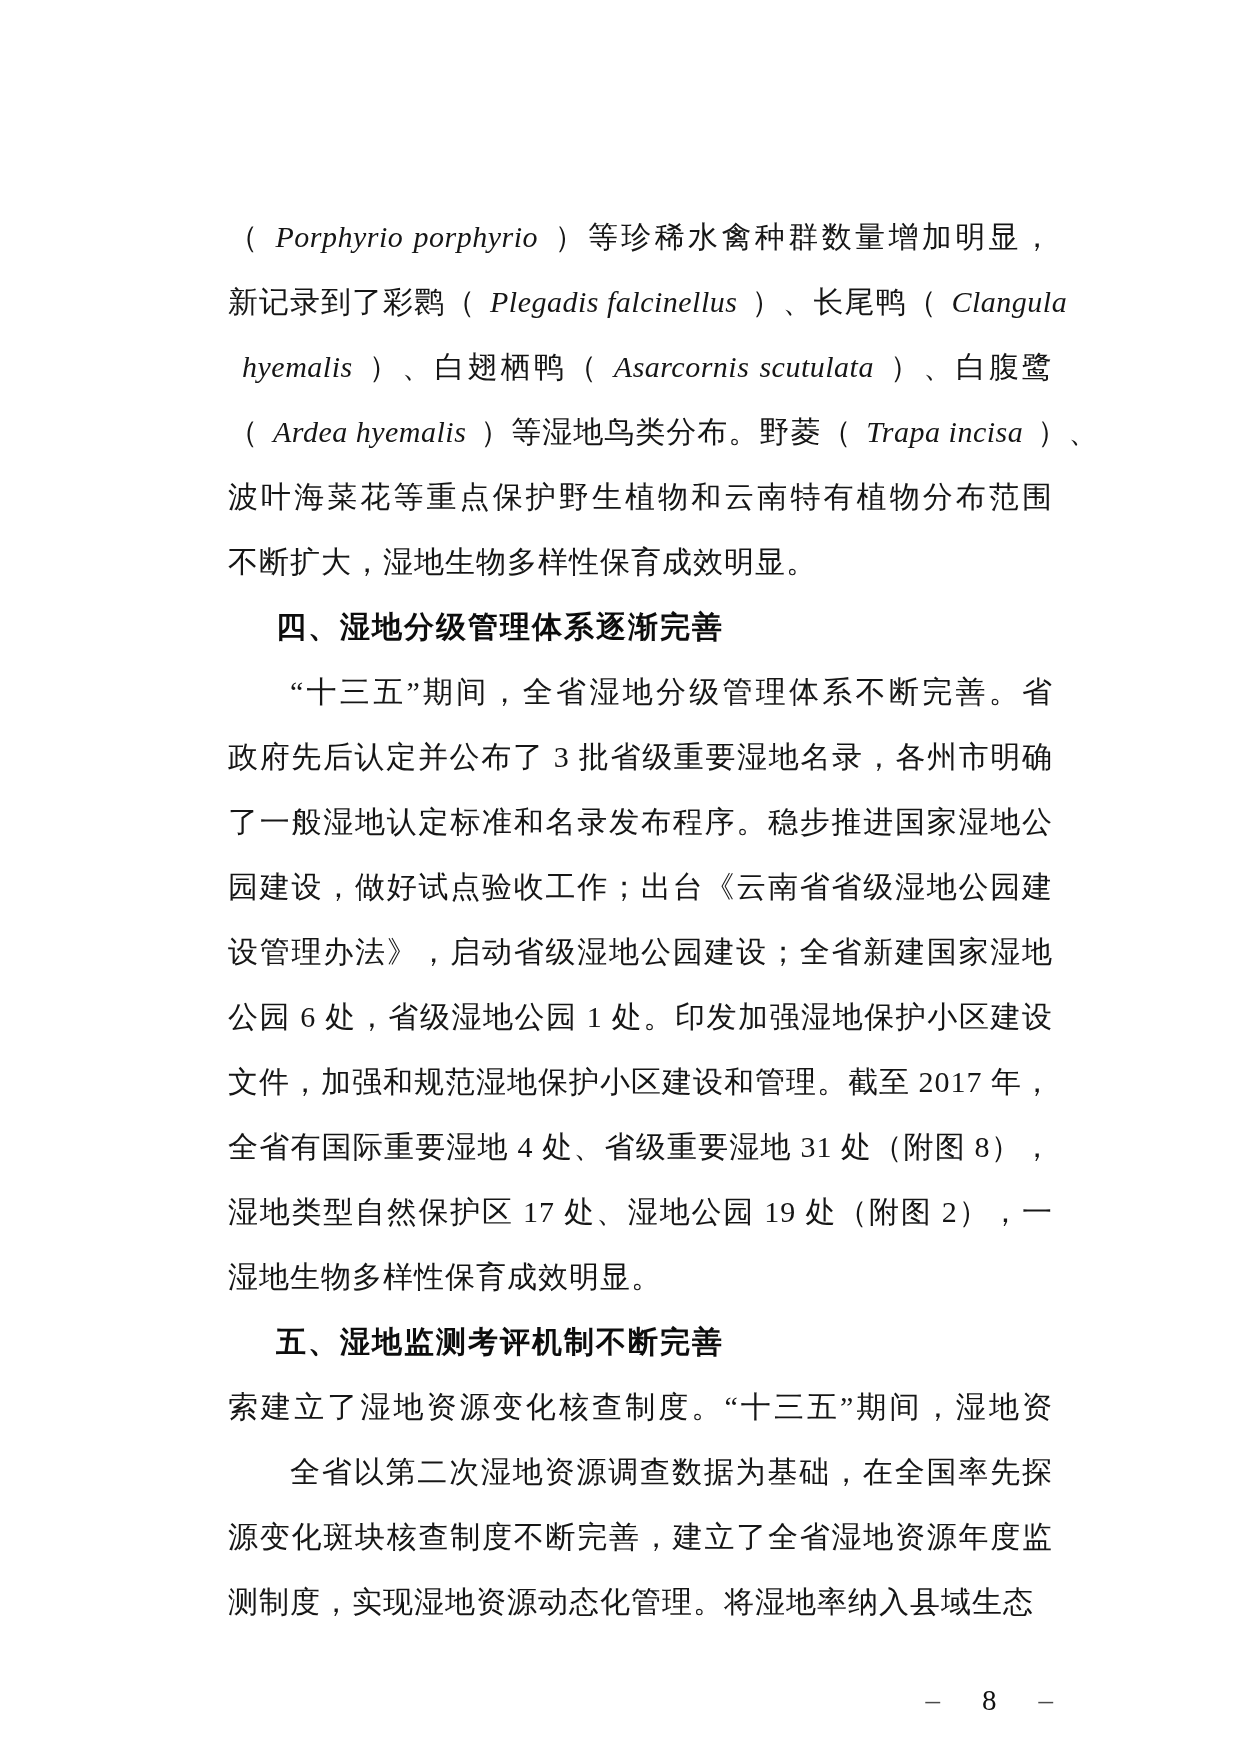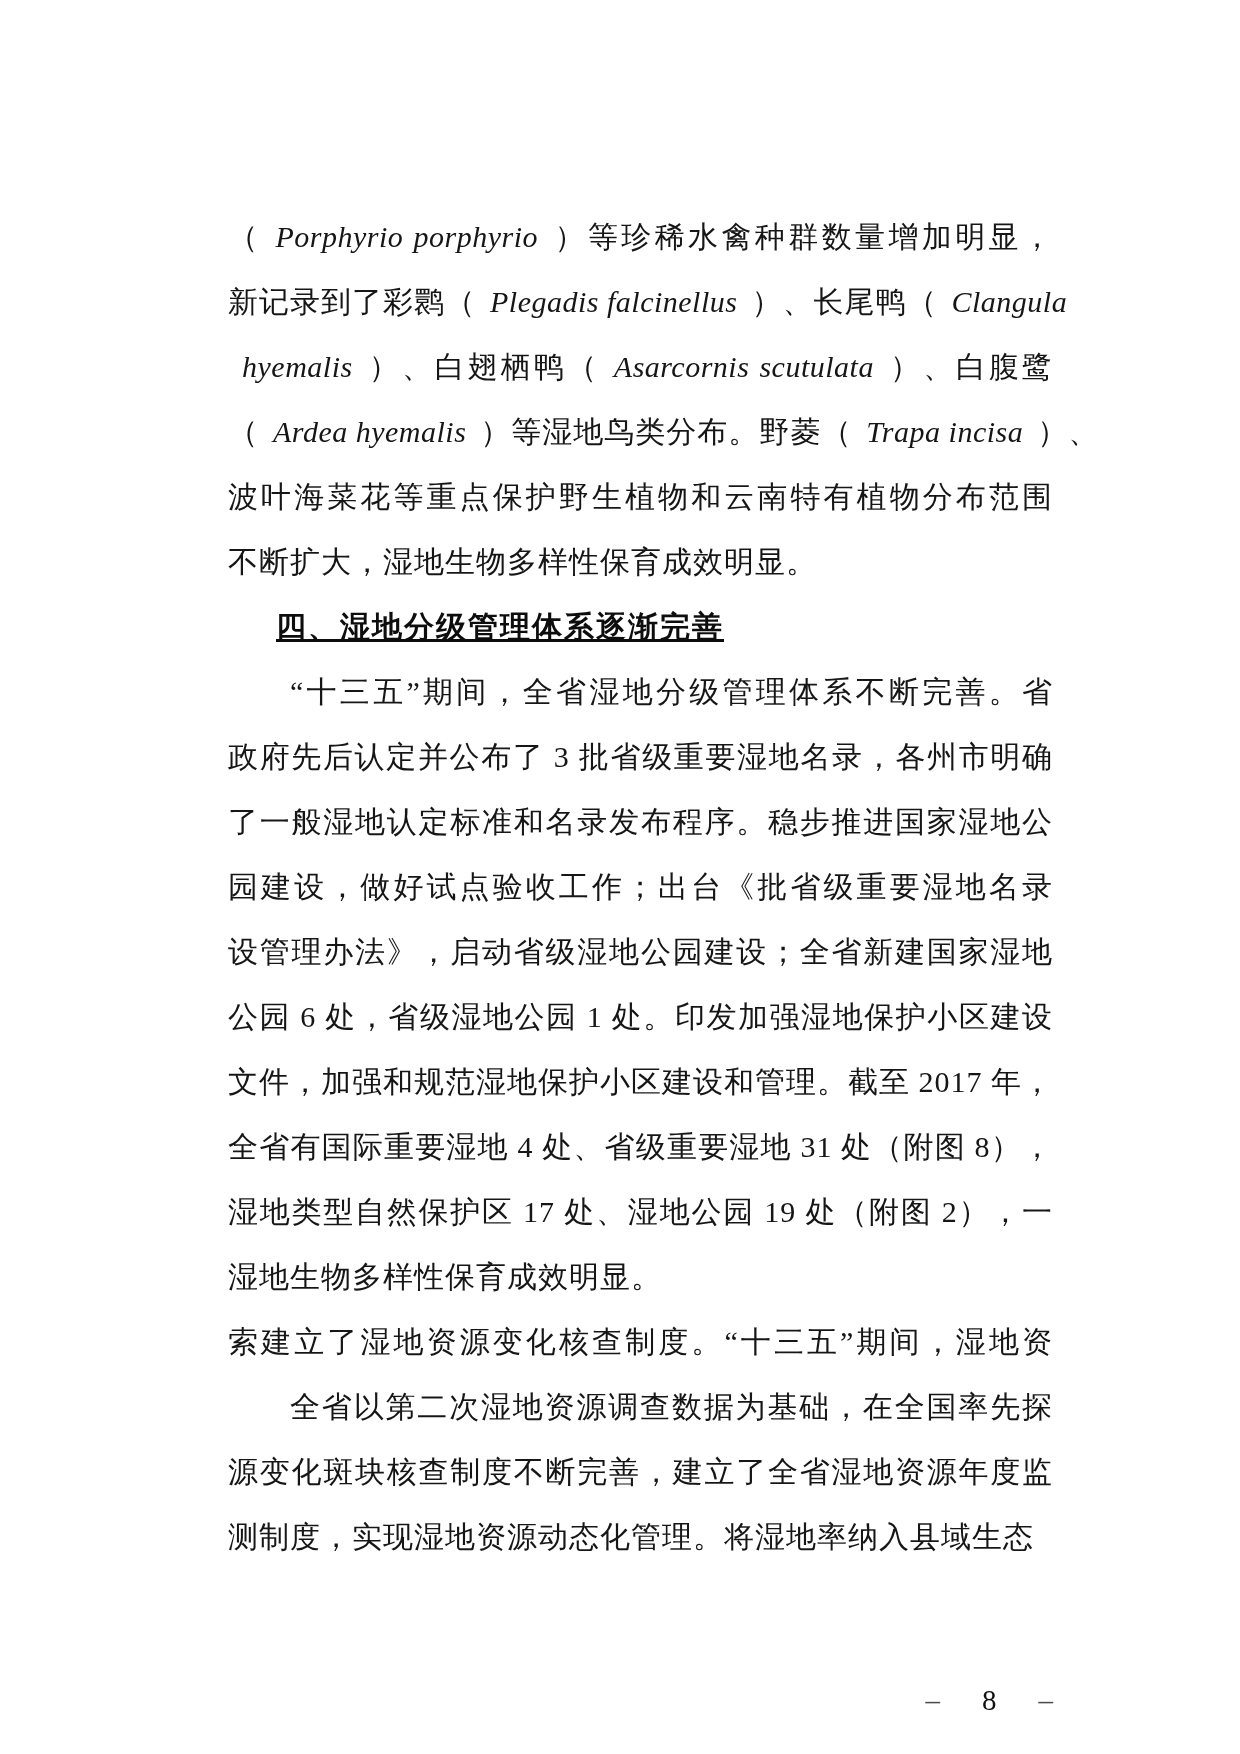--- a/index.html
+++ b/index.html
@@ -39,21 +39,20 @@
   .heading-line {
     height: 65px;
     line-height: 65px;
     padding-left: 62px;
     font-size: 30px;
     font-weight: 700;
     font-family: "Liberation Sans", "DejaVu Sans", sans-serif;
     letter-spacing: 2px;
     white-space: nowrap;
     color: #0d0d0d;
-    text-decoration: underline;
   }
   em.latin {
     font-style: italic;
     font-family: "Liberation Serif", "DejaVu Serif", serif;
     letter-spacing: 0.5px;
   }
   .page-footer {
     position: absolute;
     left: 172px;
     top: 1622px;
@@ -82,26 +81,27 @@
   <div class="text-line">（<em class="latin">Porphyrio porphyrio</em>）等珍稀水禽种群数量增加明显，</div>
       <div class="text-line">新记录到了彩鹮（<em class="latin">Plegadis falcinellus</em>）、长尾鸭（<em class="latin">Clangula</em></div>
       <div class="text-line"><em class="latin">hyemalis</em>）、白翅栖鸭（<em class="latin">Asarcornis scutulata</em>）、白腹鹭</div>
       <div class="text-line">（<em class="latin">Ardea hyemalis</em>）等湿地鸟类分布。野菱（<em class="latin">Trapa incisa</em>）、</div>
       <div class="text-line">波叶海菜花等重点保护野生植物和云南特有植物分布范围</div>
       <div class="text-line line-last">不断扩大，湿地生物多样性保育成效明显。</div>
       <div class="heading-line">四、湿地分级管理体系逐渐完善</div>
       <div class="text-line line-indent">“十三五”期间，全省湿地分级管理体系不断完善。省</div>
       <div class="text-line">政府先后认定并公布了 3 批省级重要湿地名录，各州市明确</div>
       <div class="text-line">了一般湿地认定标准和名录发布程序。稳步推进国家湿地公</div>
-      <div class="text-line">园建设，做好试点验收工作；出台《批省级重要湿地名录</div>
+      <div class="text-line">园建设，做好试点验收工作；出台《云南省省级湿地公园建</div>
       <div class="text-line">设管理办法》，启动省级湿地公园建设；全省新建国家湿地</div>
       <div class="text-line">公园 6 处，省级湿地公园 1 处。印发加强湿地保护小区建设</div>
       <div class="text-line">文件，加强和规范湿地保护小区建设和管理。截至 2017 年，</div>
       <div class="text-line">全省有国际重要湿地 4 处、省级重要湿地 31 处（附图 8），</div>
       <div class="text-line">湿地类型自然保护区 17 处、湿地公园 19 处（附图 2），一</div>
       <div class="text-line line-last">湿地生物多样性保育成效明显。</div>
+      <div class="heading-line">五、湿地监测考评机制不断完善</div>
       <div class="text-line">索建立了湿地资源变化核查制度。“十三五”期间，湿地资</div>
       <div class="text-line line-indent">全省以第二次湿地资源调查数据为基础，在全国率先探</div>
       <div class="text-line">源变化斑块核查制度不断完善，建立了全省湿地资源年度监</div>
       <div class="text-line line-last">测制度，实现湿地资源动态化管理。将湿地率纳入县域生态</div>
     </main>
   <div class="page-footer"><span class="dash">–</span><span class="num">8</span><span class="dash">–</span></div>
 </div>
 
 </body></html>

